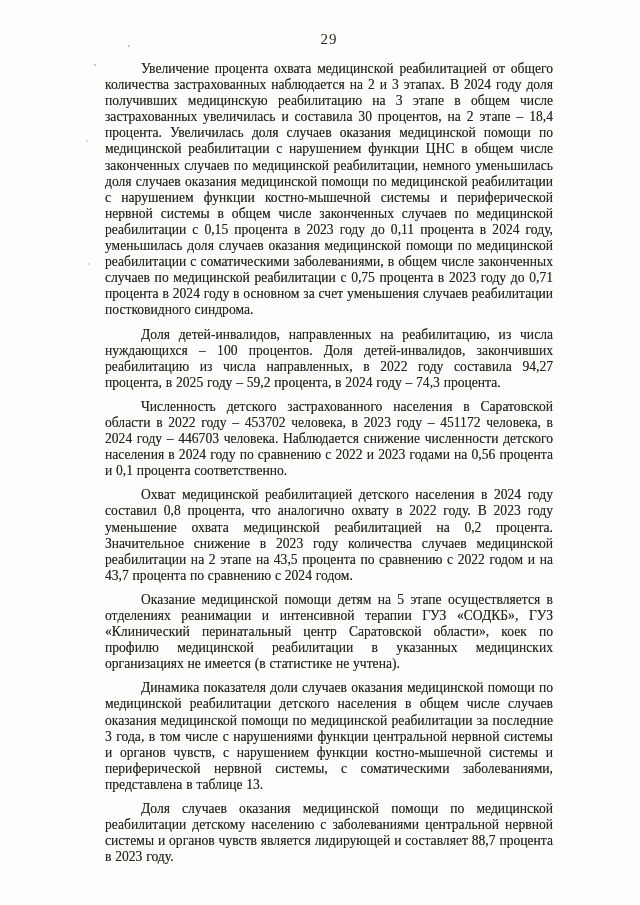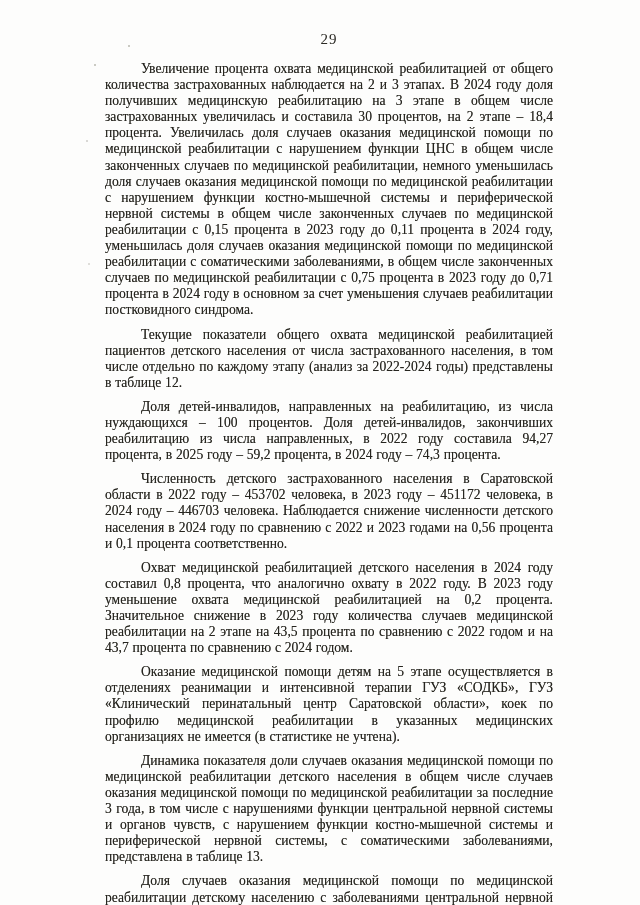--- a/index.html
+++ b/index.html
@@ -54,21 +54,20 @@
 </style>
 </head>
 <body>
 
 <div class="page">
 
   <div class="page-number">29</div>
 
   <div class="text-block">
     <p>Увеличение процента охвата медицинской реабилитацией от общего количества застрахованных наблюдается на 2 и 3 этапах. В 2024 году доля получивших медицинскую реабилитацию на 3 этапе в общем числе застрахованных увеличилась и составила 30 процентов, на 2 этапе – 18,4 процента. Увеличилась доля случаев оказания медицинской помощи по медицинской реабилитации с нарушением функции ЦНС в общем числе законченных случаев по медицинской реабилитации, немного уменьшилась доля случаев оказания медицинской помощи по медицинской реабилитации с нарушением функции костно-мышечной системы и периферической нервной системы в общем числе законченных случаев по медицинской реабилитации с 0,15 процента в 2023 году до 0,11 процента в 2024 году, уменьшилась доля случаев оказания медицинской помощи по медицинской реабилитации с соматическими заболеваниями, в общем числе законченных случаев по медицинской реабилитации с 0,75 процента в 2023 году до 0,71 процента в 2024 году в основном за счет уменьшения случаев реабилитации постковидного синдрома.</p>
-    <p>Текущие показатели общего охвата медицинской реабилитацией пациентов детского населения от числа застрахованного населения, в том числе отдельно по каждому этапу (анализ за 2022-2024 годы) представлены в таблице 12.</p>
     <p>Доля детей-инвалидов, направленных на реабилитацию, из числа нуждающихся – 100 процентов. Доля детей-инвалидов, закончивших реабилитацию из числа направленных, в 2022 году составила 94,27 процента, в 2025 году – 59,2 процента, в 2024 году – 74,3 процента.</p>
     <p>Численность детского застрахованного населения в Саратовской области в 2022 году – 453702 человека, в 2023 году – 451172 человека, в 2024 году – 446703 человека. Наблюдается снижение численности детского населения в 2024 году по сравнению с 2022 и 2023 годами на 0,56 процента и 0,1 процента соответственно.</p>
     <p>Охват медицинской реабилитацией детского населения в 2024 году составил 0,8 процента, что аналогично охвату в 2022 году. В 2023 году уменьшение охвата медицинской реабилитацией на 0,2 процента. Значительное снижение в 2023 году количества случаев медицинской реабилитации на 2 этапе на 43,5 процента по сравнению с 2022 годом и на 43,7 процента по сравнению с 2024 годом.</p>
     <p>Оказание медицинской помощи детям на 5 этапе осуществляется в отделениях реанимации и интенсивной терапии ГУЗ «СОДКБ», ГУЗ «Клинический перинатальный центр Саратовской области», коек по профилю медицинской реабилитации в указанных медицинских организациях не имеется (в статистике не учтена).</p>
     <p>Динамика показателя доли случаев оказания медицинской помощи по медицинской реабилитации детского населения в общем числе случаев оказания медицинской помощи по медицинской реабилитации за последние 3 года, в том числе с нарушениями функции центральной нервной системы и органов чувств, с нарушением функции костно-мышечной системы и периферической нервной системы, с соматическими заболеваниями, представлена в таблице 13.</p>
     <p>Доля случаев оказания медицинской помощи по медицинской реабилитации детскому населению с заболеваниями центральной нервной системы и органов чувств является лидирующей и составляет 88,7 процента в 2023 году.</p>
   </div>
 
   <span class="artifact a1"></span>
   <span class="artifact a2"></span>

